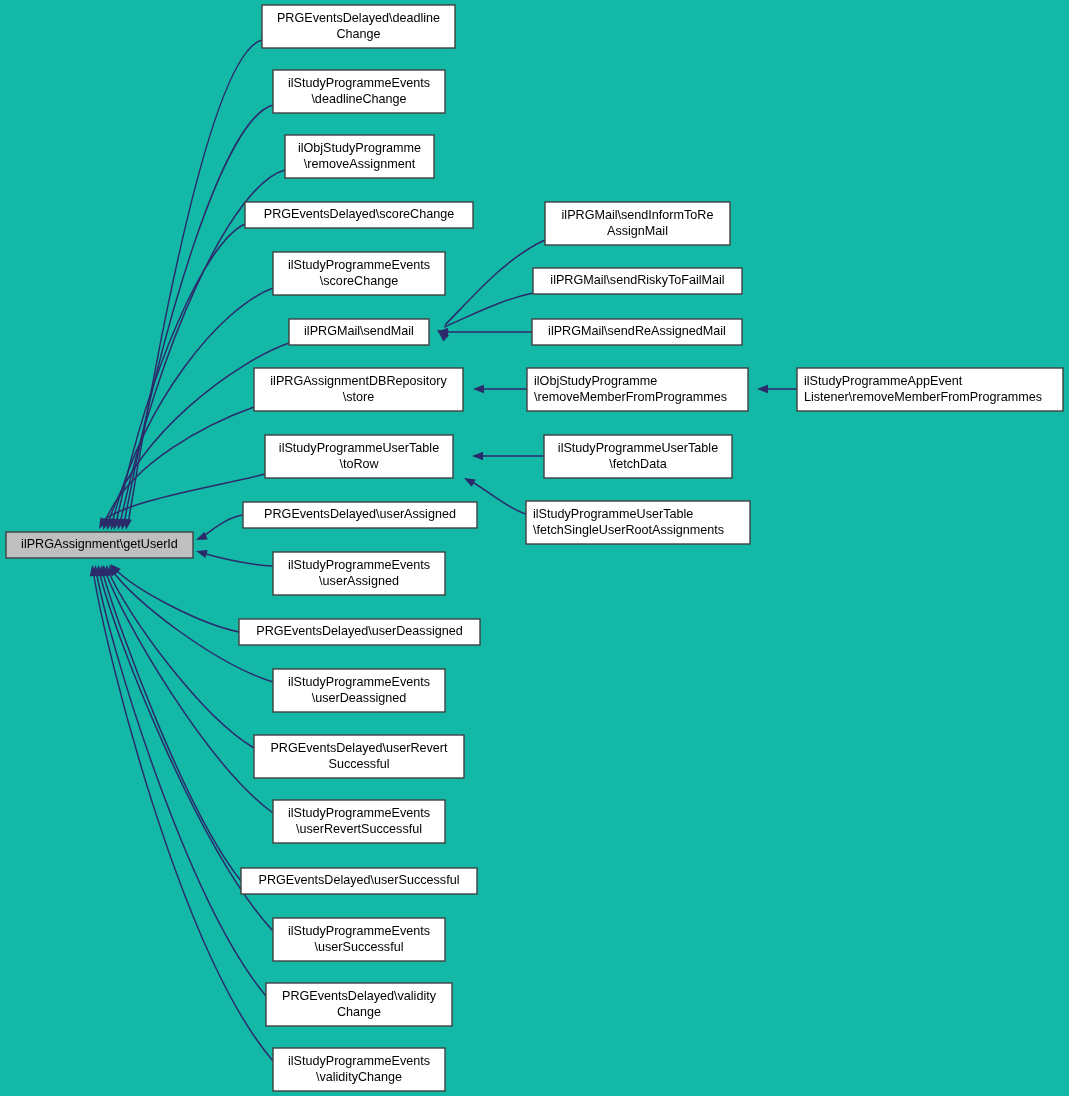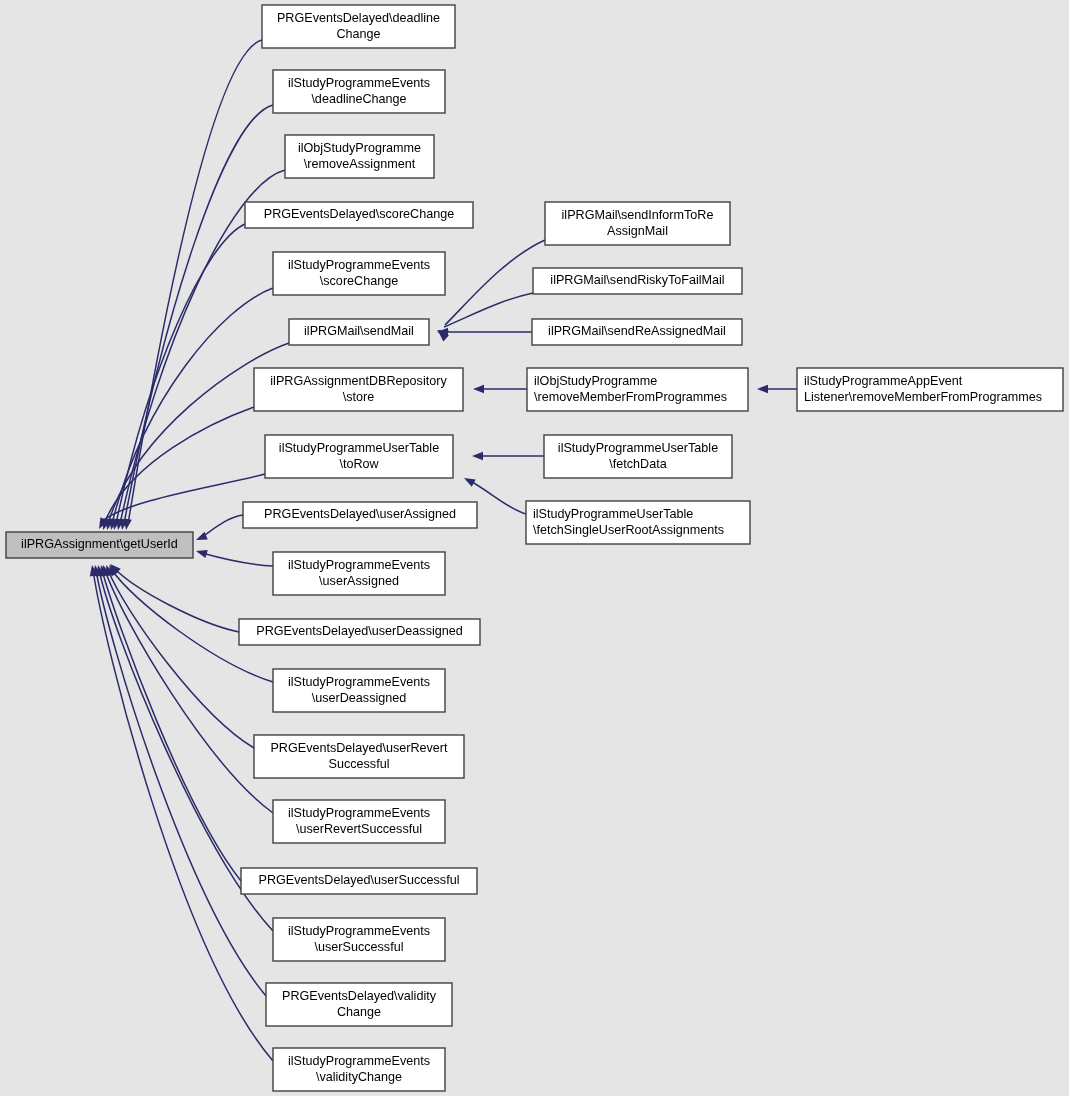--- a/index.html
+++ b/index.html
@@ -4,21 +4,21 @@
 <style>
   html, body {
     margin: 0;
     padding: 0;
     background: #ffffff;
   }
   #canvas-wrap {
     position: relative;
     width: 1069px;
     height: 1096px;
-    background: #e5e5e5;
+    background: #14b8a6;
     overflow: hidden;
   }
   svg.graph {
     display: block;
     width: 1069px;
     height: 1096px;
     font-family: "Liberation Sans", sans-serif;
   }
   .node-box {
     fill: #ffffff;

